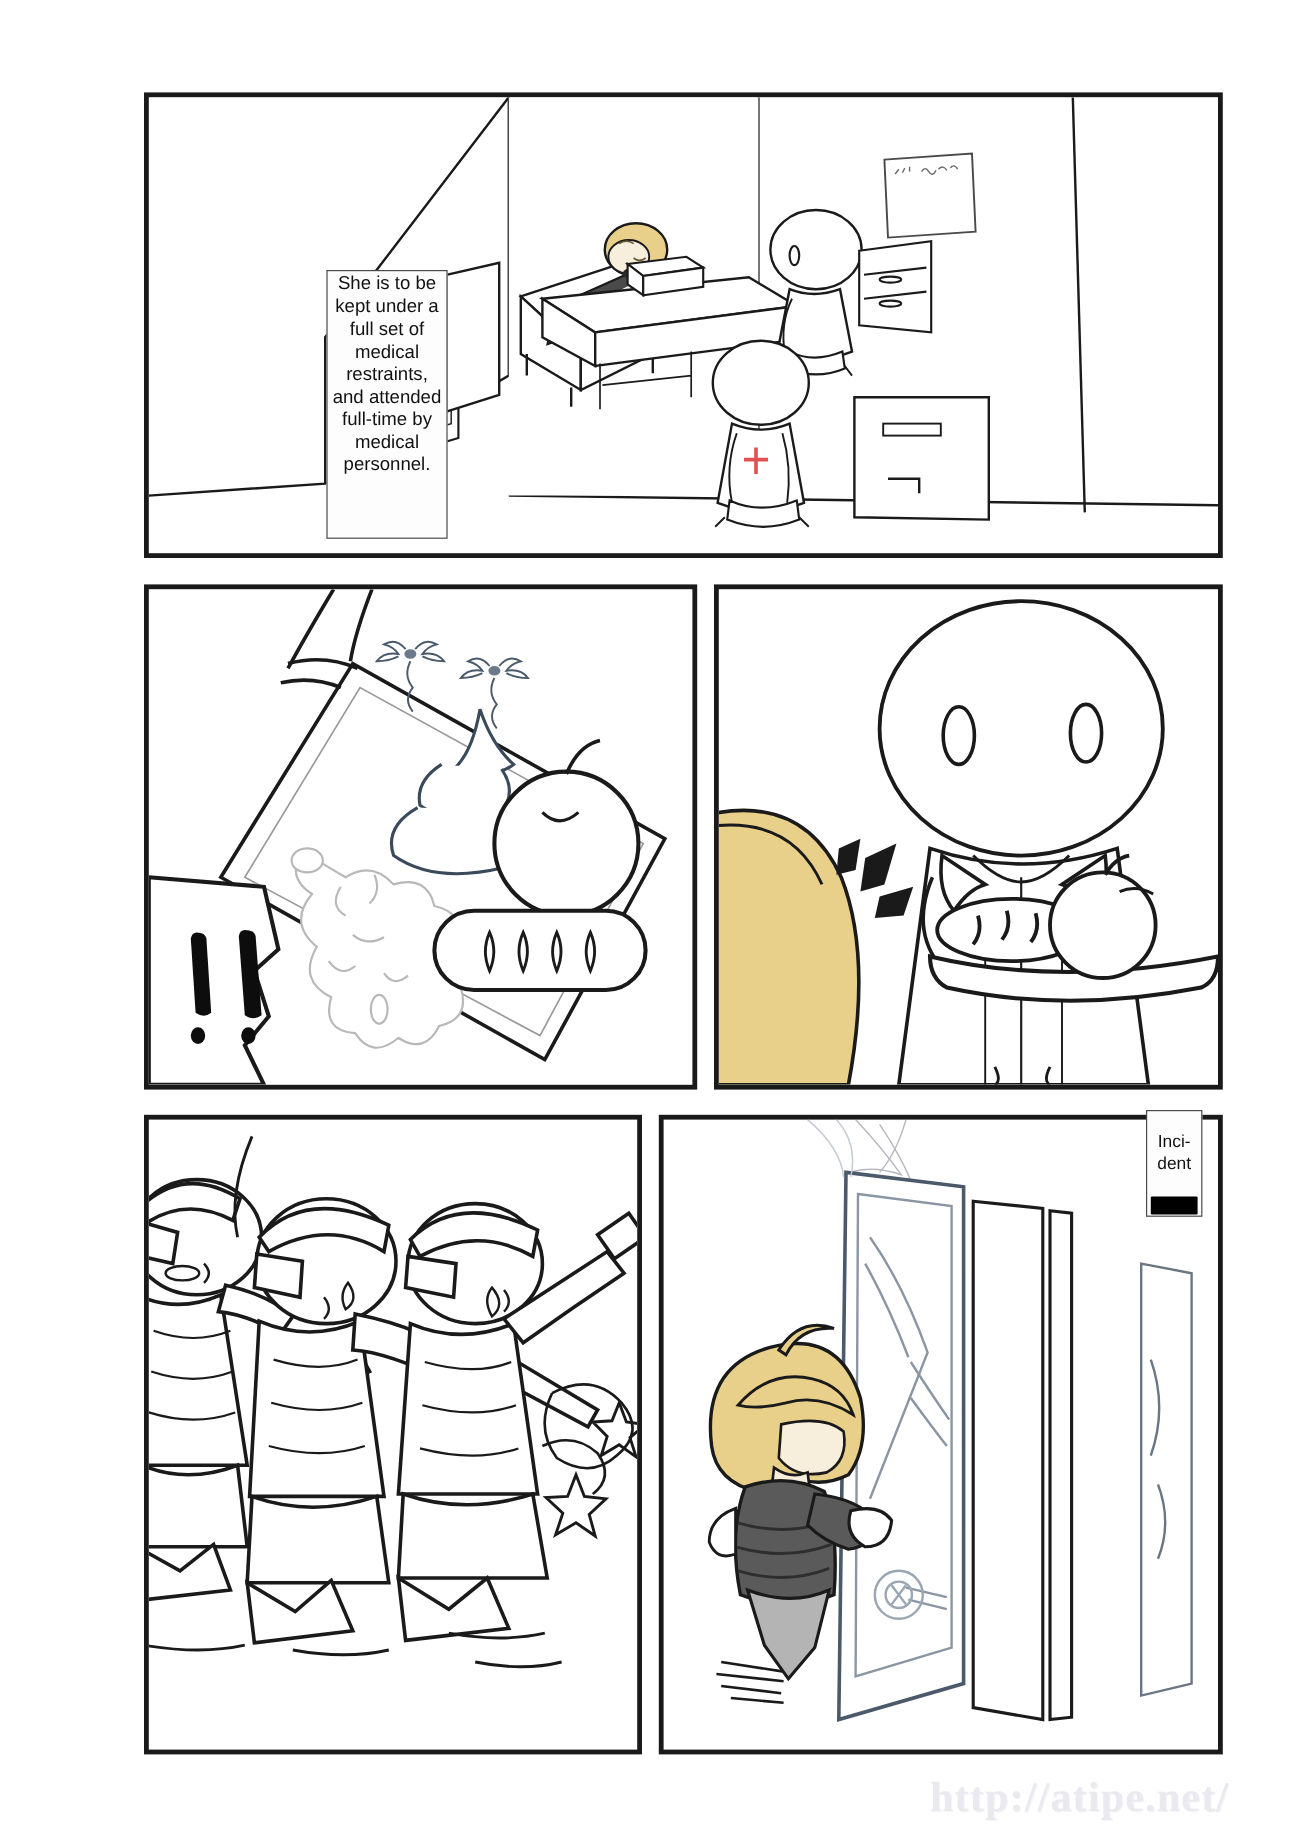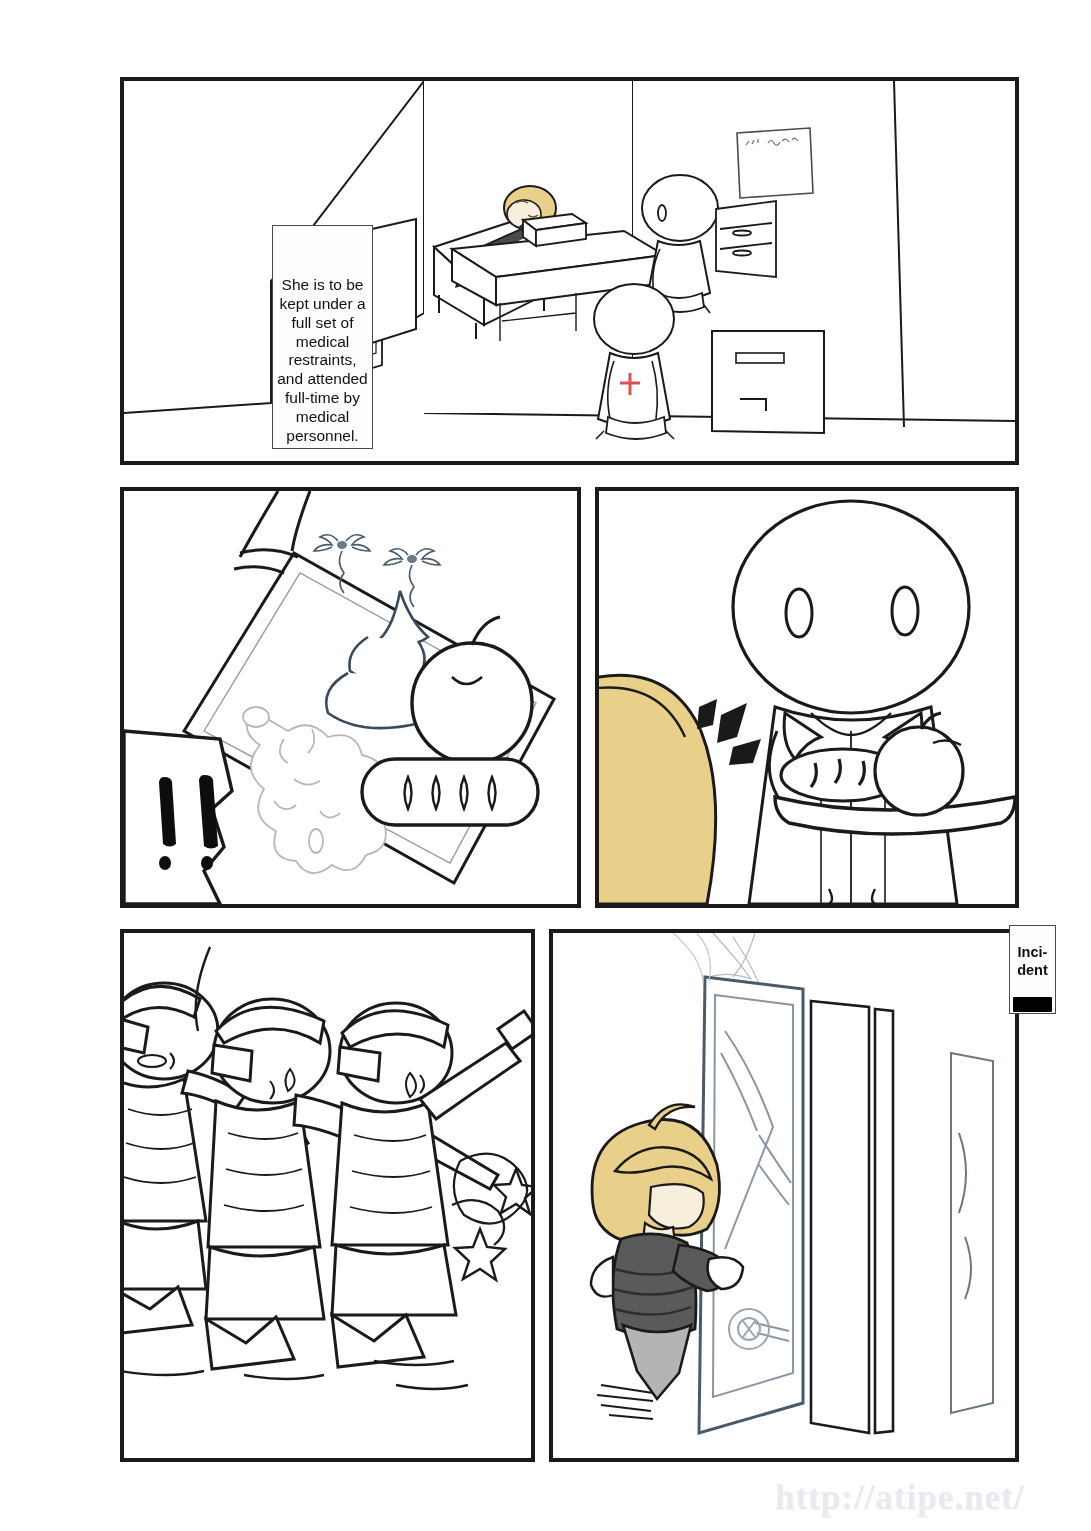--- a/index.html
+++ b/index.html
@@ -50,42 +50,41 @@
     display: block;
   }
 
   
   .caption {
     position: absolute;
     background: #fdfdfd;
     border: 1.5px solid #4a4a4a;
     box-sizing: border-box;
     display: flex;
-    align-items: flex-end;
+    align-items: flex-start;
     justify-content: center;
     text-align: center;
     color: #111111;
     line-height: 1.22;
     z-index: 40;
     padding: 2px 3px;
   }
   .caption span { display: block; width: 100%; }
 
   
   #cap-restraints {
     left: 148px; top: 144px; width: 101px; height: 224px;
     font-size: 15.5px;
   }
   #cap-incident {
-    left: 1009px; top: 925px; width: 47px; height: 89px;
+    left: 955px; top: 925px; width: 47px; height: 89px;
     font-size: 14.5px;
     align-items: flex-start;
     padding-top: 18px;
     z-index: 55;
-    font-weight: bold;
   }
 
   .redact {
     display: inline-block;
     background: #000000;
     color: transparent;
     vertical-align: -1px;
     border-radius: 1px;
   }
   .r-sm { width: 30px; height: 15px; }

